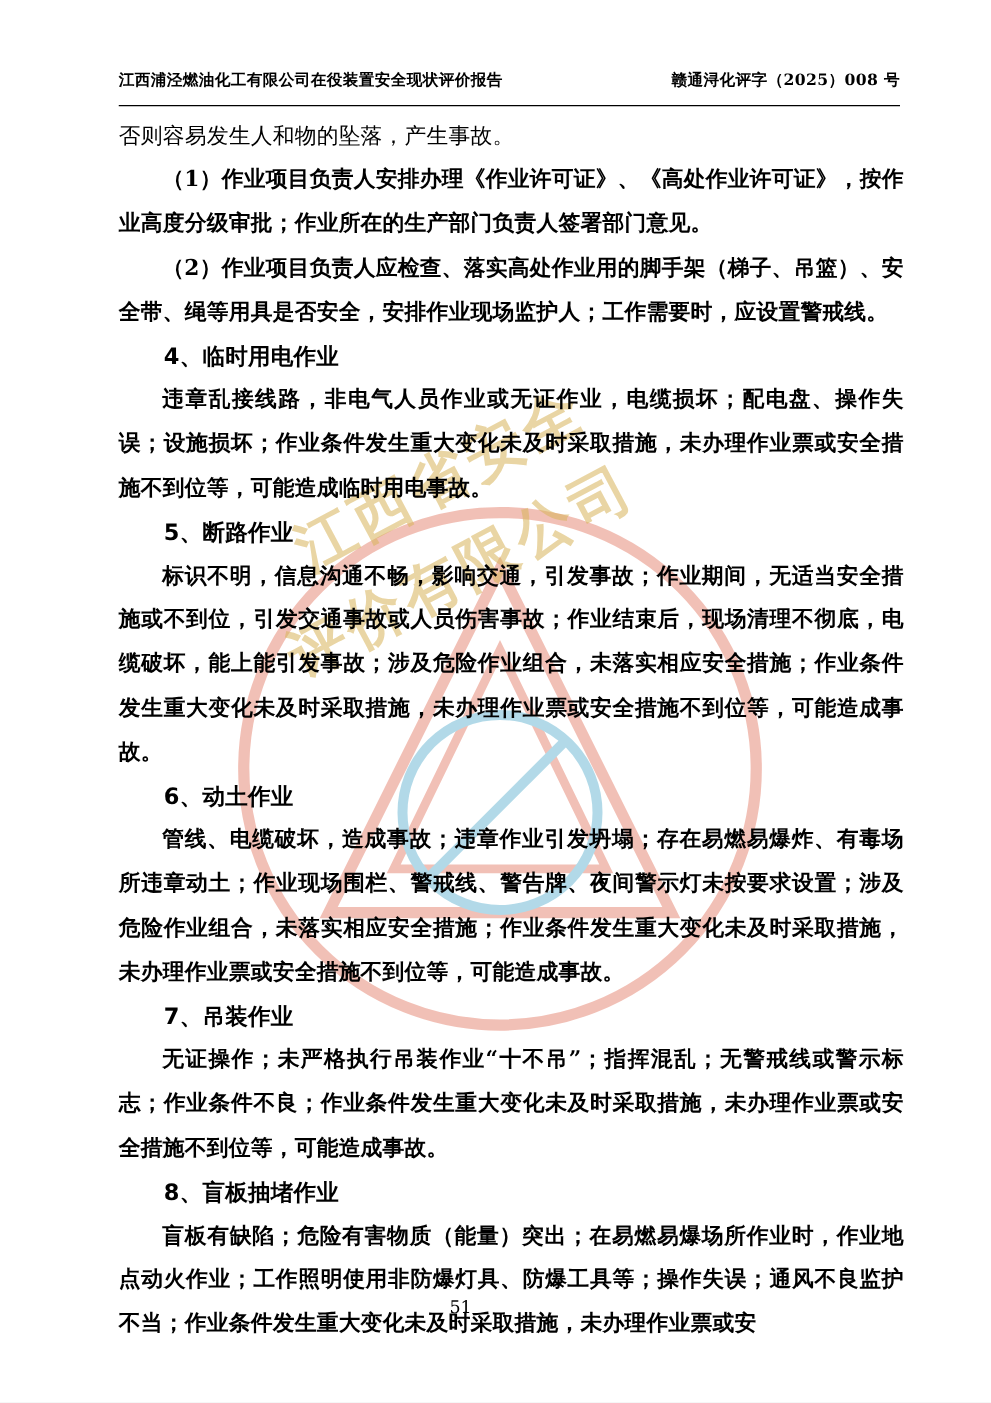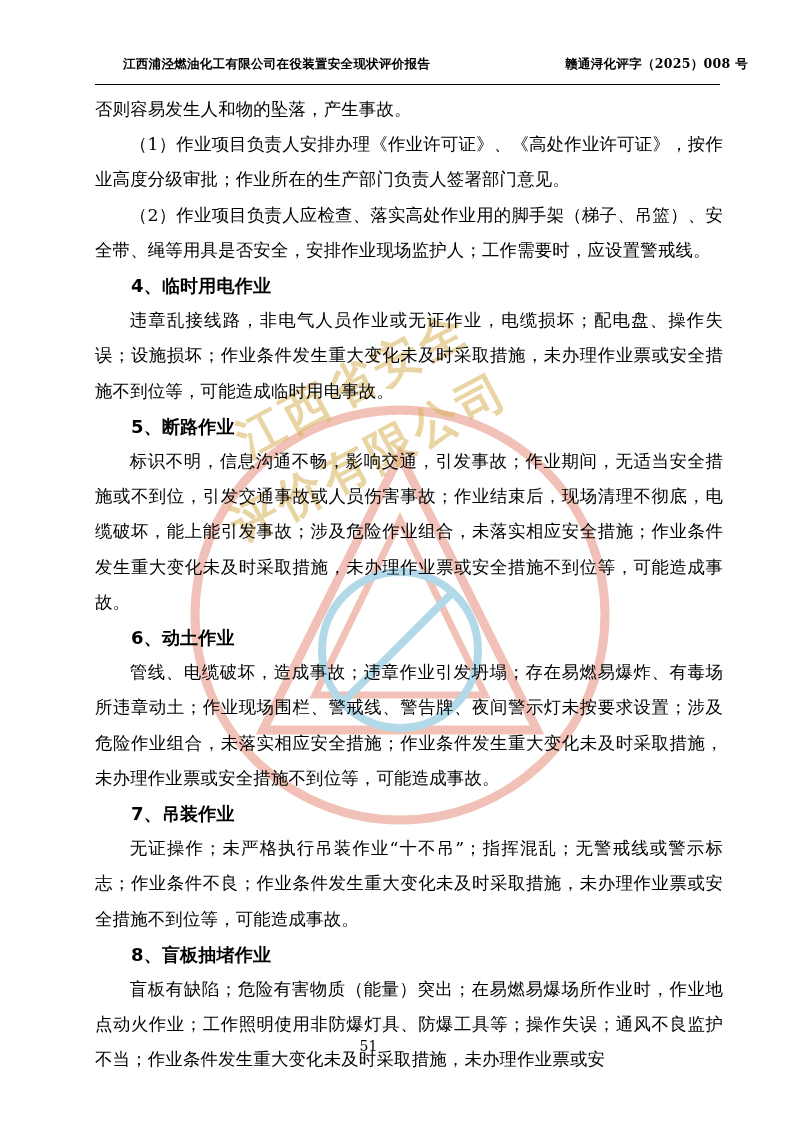--- a/index.html
+++ b/index.html
@@ -63,21 +63,20 @@
     top: 56px;
     width: 625px;
     display: flex;
     justify-content: space-between;
     align-items: flex-end;
     font-family: "DejaVu Serif", "Liberation Serif", serif;
     font-weight: bold;
     font-size: 12.5px;
     color: #000;
     z-index: 10;
-    margin-left: 28px;
   }
   .header-left { letter-spacing: 0.3px; }
   .header-right { letter-spacing: 0.3px; }
   .header-rule {
     position: absolute;
     left: 95px;
     top: 84px;
     width: 625px;
     height: 0;
     border-bottom: 1.2px solid #000;
@@ -94,21 +93,21 @@
     color: #000;
     font-size: 17.4px;
     line-height: 35.2px;
   }
   .content p {
     margin: 0;
     text-align: justify;
     text-justify: inter-ideograph;
     letter-spacing: 0.2px;
   }
-  .p-indent { text-indent: 2em; }
+  .p-indent { text-indent: 2em; font-weight: bold; }
   .p-head {
     text-indent: 2em;
     font-weight: bold;
     font-family: "DejaVu Sans", "Liberation Sans", sans-serif;
     font-size: 18px;
   }
   
   .pagenum {
     position: absolute;
     left: 0;

